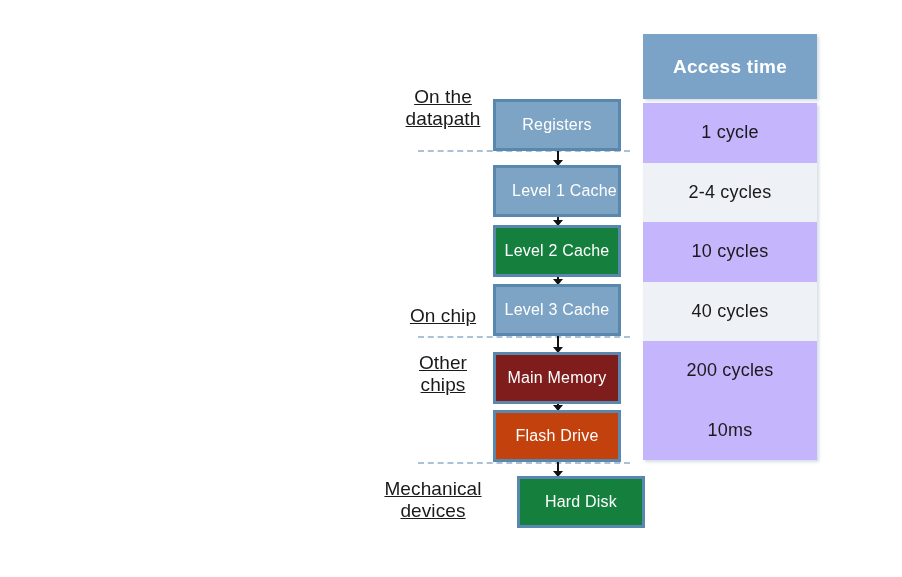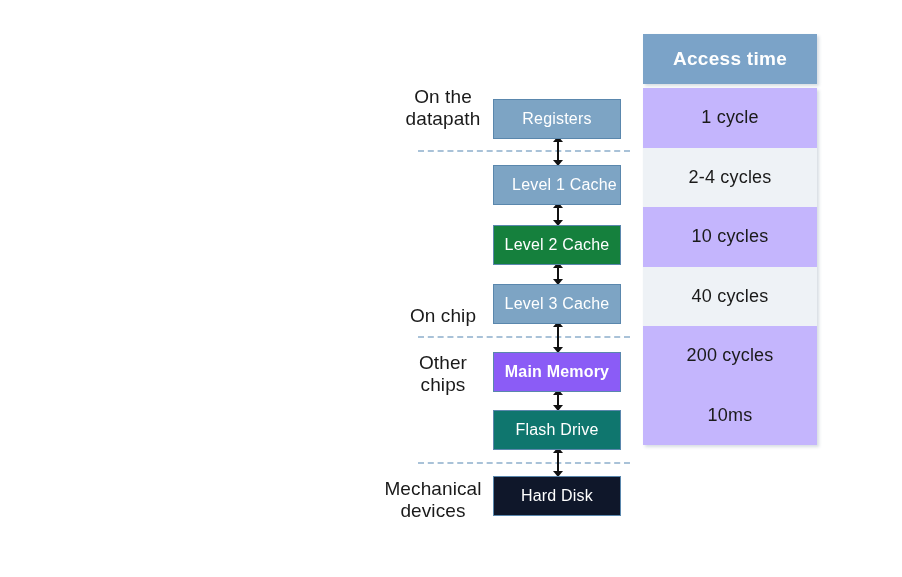--- a/index.html
+++ b/index.html
@@ -36,37 +36,38 @@
   .group-label {
     position: absolute;
     width: 140px;
     text-align: center;
     color: #1a1a1a;
     font-size: 19px;
     line-height: 22px;
     font-weight: 400;
     letter-spacing: 0.1px;
     white-space: pre-line;
+    text-decoration: underline;
   }
 
   
   .dash-line {
     position: absolute;
     height: 0;
     border-top: 2px dashed #a9c2d8;
   }
 
   
   .mem-box {
     position: absolute;
     left: 493px;
     width: 128px;
-    height: 40px;
+    height: 52px;
     background: #7da4c4;
-    border: 1px solid #0f766e;
+    border: 3px solid #0f766e;
     box-sizing: border-box;
     color: #ffffff;
     font-size: 16px;
     display: flex;
     align-items: center;
     justify-content: center;
     letter-spacing: 0.2px;
   }
 
   
@@ -100,21 +101,21 @@
   }
 
   
   .access-table {
     position: absolute;
     left: 643px;
     top: 34px;
     width: 174px;
   }
   .access-header {
-    height: 50px;
+    height: 65px;
     background: #7ba3c8;
     color: #ffffff;
     font-size: 19px;
     font-weight: bold;
     display: flex;
     align-items: center;
     justify-content: center;
     letter-spacing: 0.3px;
     box-shadow: 2px 2px 3px rgba(120,140,160,0.30);
   }
@@ -203,23 +204,23 @@
           <div class="shaft"></div>
           <div class="head up"></div>
           <div class="head down"></div>
         </div>
       </div>
     <div id="mem-boxes">
         <div class="mem-box" style="top: 99px; background: rgb(125, 164, 196); border-color: rgb(90, 135, 173);">Registers</div>
         <div class="mem-box" style="top: 165px; background: rgb(125, 164, 196); border-color: rgb(90, 135, 173); padding-left: 15px;">Level 1 Cache</div>
         <div class="mem-box" style="top: 225px; background: #15803d; border-color: rgb(90, 135, 173);">Level 2 Cache</div>
         <div class="mem-box" style="top: 284px; background: rgb(125, 164, 196); border-color: rgb(90, 135, 173);">Level 3 Cache</div>
-        <div class="mem-box" style="top: 352px; background: #8b5cf6; border-color: rgb(90, 135, 173); font-weight: bold;">Main Memory</div>
-        <div class="mem-box" style="top: 410px; background: #0f766e; border-color: rgb(90, 135, 173);">Flash Drive</div>
-        <div class="mem-box" style="top: 476px; background: #0f172a; border-color: rgb(90, 135, 173);">Hard Disk</div>
+        <div class="mem-box" style="top: 352px; background: #7f1d1d; border-color: rgb(90, 135, 173);">Main Memory</div>
+        <div class="mem-box" style="top: 410px; background: #c2410c; border-color: rgb(90, 135, 173);">Flash Drive</div>
+        <div class="mem-box" style="top: 476px; background: #15803d; border-color: rgb(90, 135, 173); margin-left: 24px;">Hard Disk</div>
       </div>
   </div>
 
   <div class="access-table">
     <div class="access-header">Access time</div>
     <div class="access-rows" id="access-rows">
         <div class="access-row tint-a">1 cycle</div>
         <div class="access-row tint-b">2-4 cycles</div>
         <div class="access-row tint-a">10 cycles</div>
         <div class="access-row tint-b">40 cycles</div>

